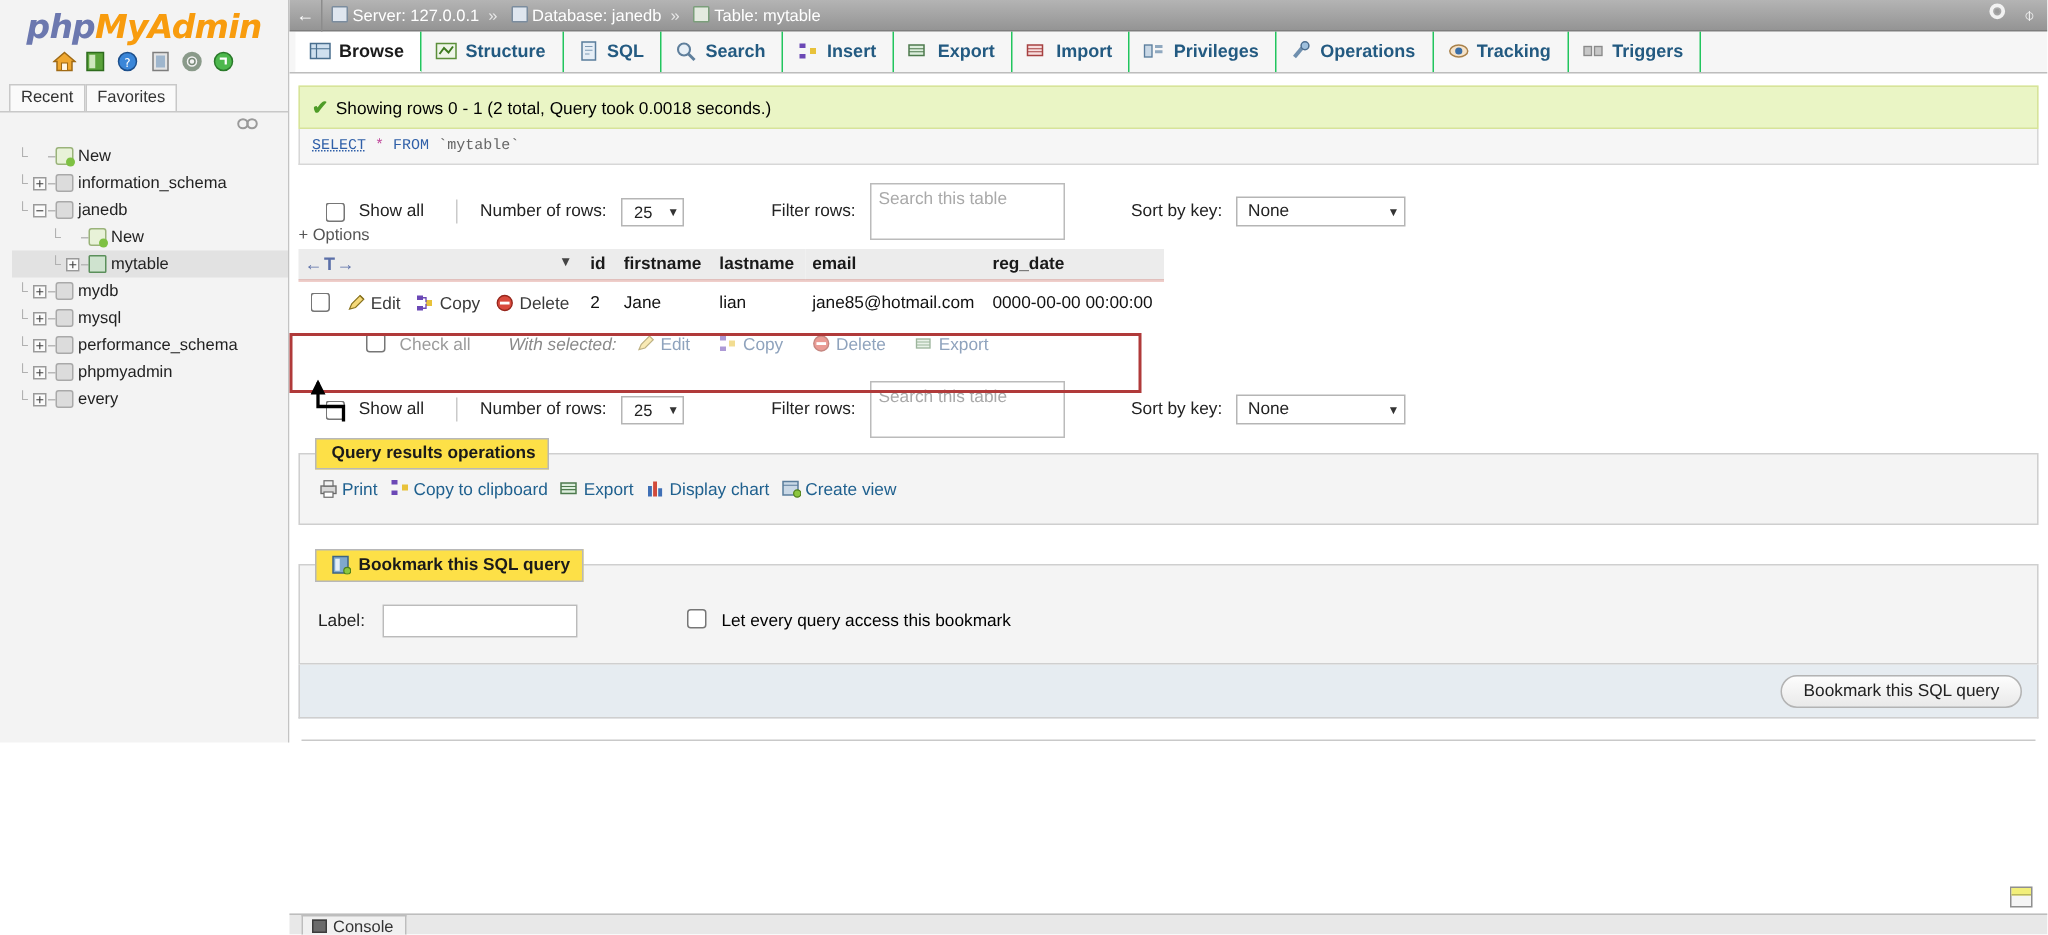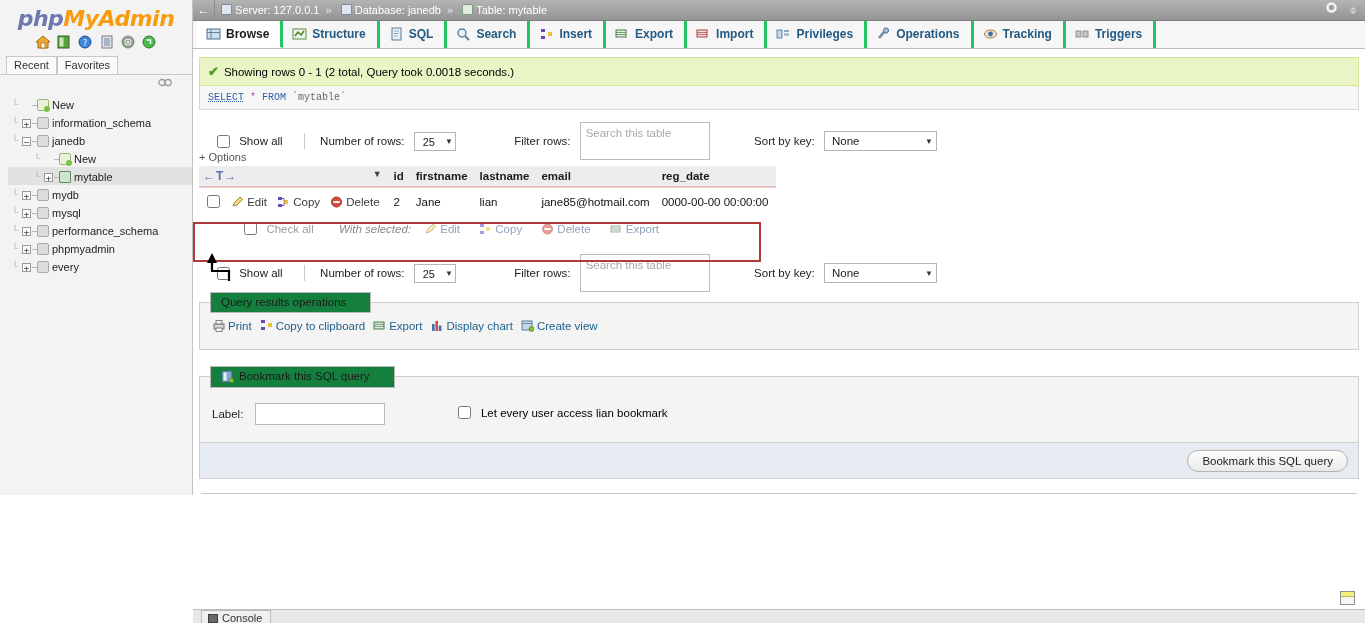--- a/index.html
+++ b/index.html
@@ -150,21 +150,21 @@
     white-space: nowrap;
   }
   .ttab {
     display: inline-block;
     height: 27px;
     line-height: 27px;
     padding: 0 11px 0 9px;
     font-size: 12px;
     font-weight: bold;
     color: #235a81;
-    border-right: 3px solid #22c55e;
+    border-right: 1px solid #22c55e;
     cursor: pointer;
     vertical-align: top;
   }
   .ttab.active { background: #fff; color: #1b1b1b; border-bottom: 1px solid #fff; margin-bottom: -1px; }
   .ttab .tico { display: inline-block; width: 15px; height: 14px; vertical-align: -3px; margin-right: 5px; }
 
   
   #content { padding: 0; position: relative; }
 
   .success-bar {
@@ -315,25 +315,25 @@
   .fset {
     margin: 14px 6px 0 6px;
     border: 1px solid #cfcfcf;
     background: #f4f4f4;
     position: relative;
     padding: 10px 10px 10px 12px;
   }
   .fset-legend {
     position: absolute;
     top: -11px; left: 10px;
-    background: #15803d;
+    background: #fde047;
     border: 1px solid #b8b8b8;
-    padding: 3px 24px 4px 10px;
+    padding: 3px 8px 4px 10px;
     font-size: 11.5px;
-    font-weight: normal;
+    font-weight: bold;
     color: #1a1a1a;
     white-space: nowrap;
   }
   .fset-legend .lgico { display: inline-block; width: 13px; height: 13px; vertical-align: -3px; margin-right: 5px; }
   .ops-line { margin-top: 6px; font-size: 11.5px; white-space: nowrap; }
   .ops-line .opitem { color: #20618f; cursor: pointer; margin-right: 8px; }
 
   .bm-body { margin-top: 10px; font-size: 11.5px; }
   .bm-label { display: inline-block; margin-right: 8px; color: #222; vertical-align: middle; }
   .bm-input {
@@ -677,21 +677,21 @@
           <span class="lgico"><svg width="13" height="13" viewBox="0 0 13 13">
                 <rect x="1" y="1" width="10" height="11" fill="#7fa8cc" stroke="#3d6384" stroke-width="1"></rect>
                 <rect x="2.5" y="2.5" width="3" height="8" fill="#e4eff7"></rect>
                 <circle cx="10.5" cy="10.5" r="2.3" fill="#8cc63f" stroke="#4f8018" stroke-width="0.8"></circle>
               </svg></span><span>Bookmark this SQL query</span>
         </div>
         <div class="bm-body">
           <span class="bm-label">Label:</span>
           <span class="bm-input"></span>
           <input type="checkbox" class="bm-chk" style="">
-          <span>Let every user access lian bookmark</span>
+          <span>Let every query access this bookmark</span>
         </div>
       </div>
       <div class="fset-footer">
         <span class="btn">Bookmark this SQL query</span>
       </div>
 
       <div class="hrule"></div>
       <div class="bottom-icon"></div>
     </div>
 

